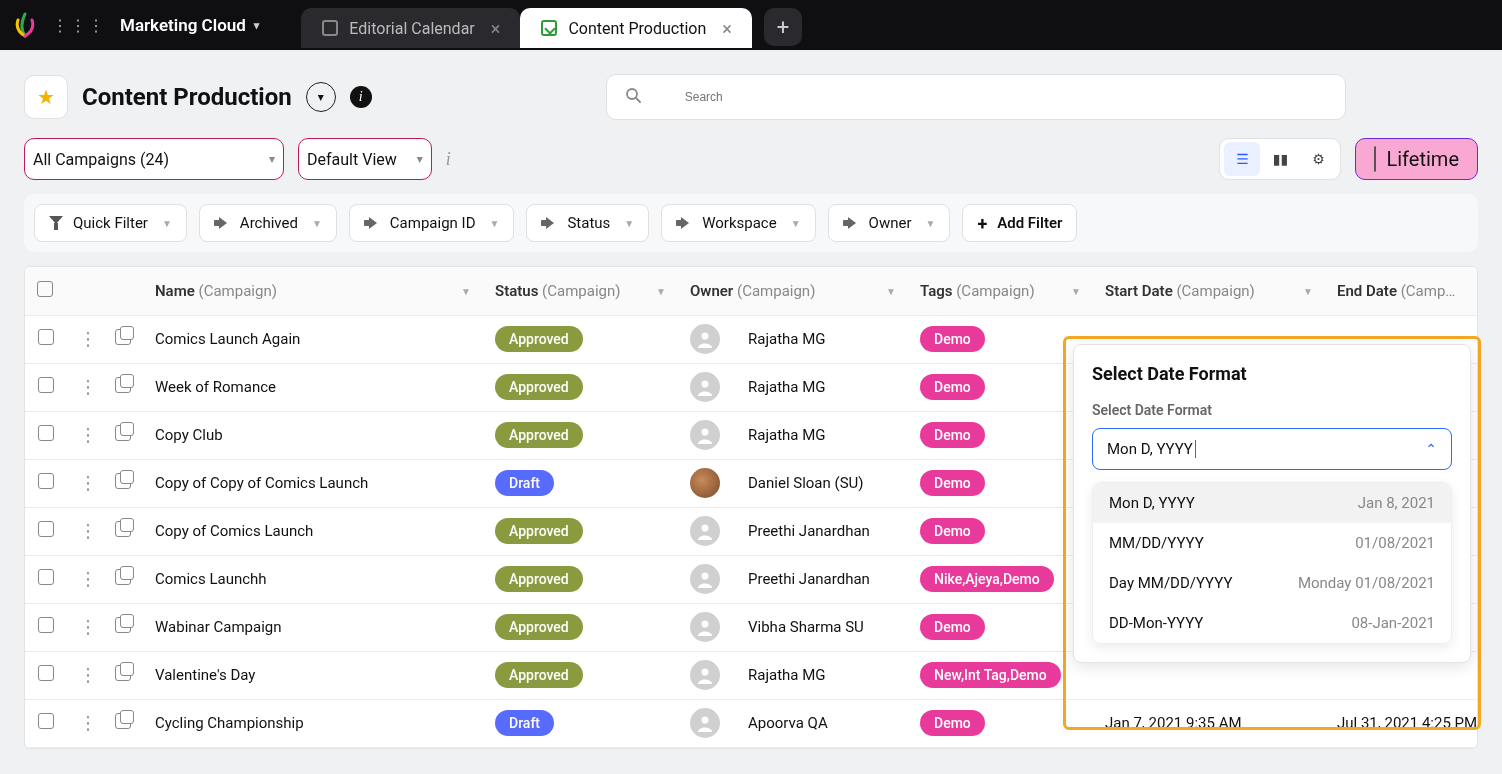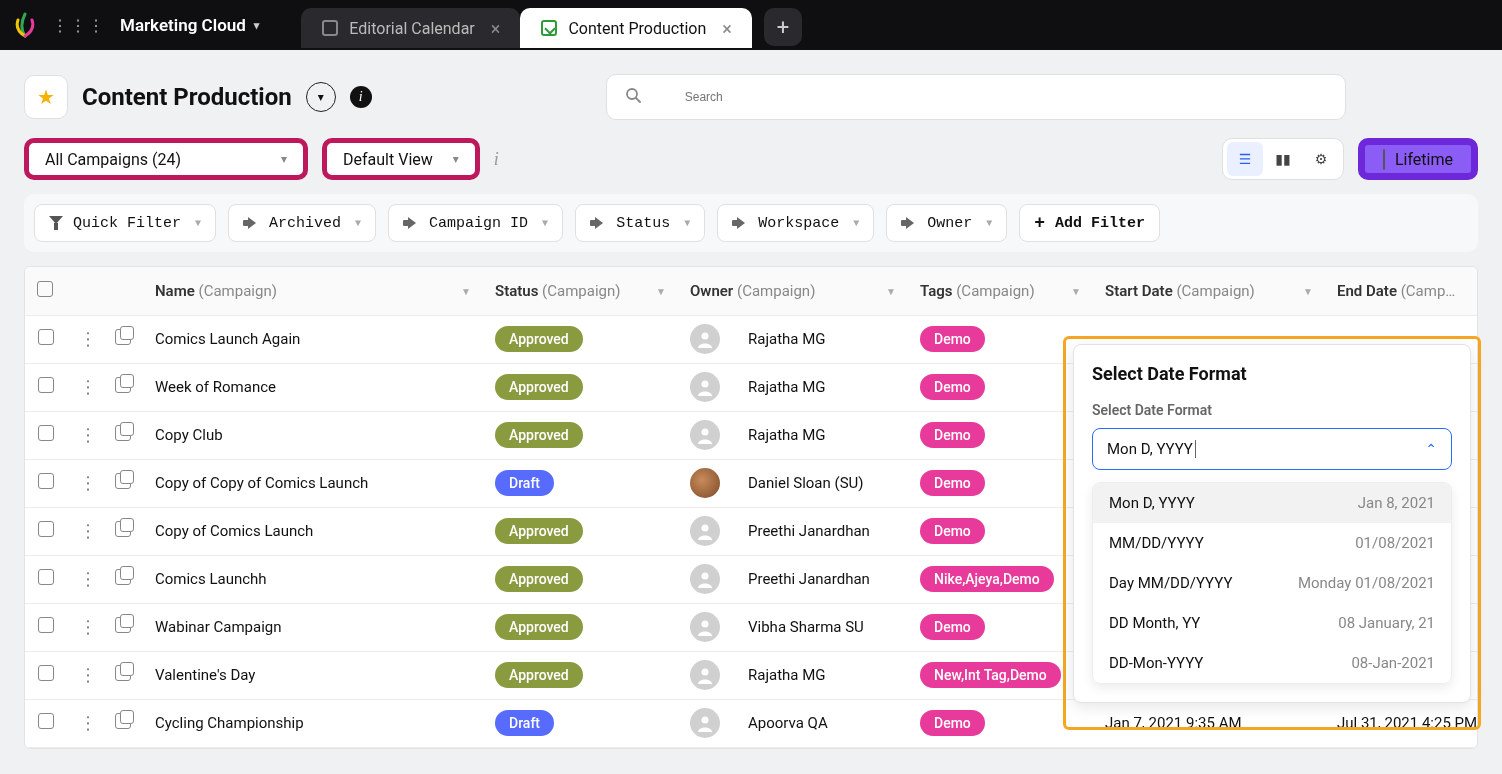--- a/index.html
+++ b/index.html
@@ -28,32 +28,32 @@
 .star-btn { width: 44px; height: 44px; background: #fff; border: 1px solid #e0e0e0; border-radius: 10px; display: flex; align-items: center; justify-content: center; color: #f5b301; font-size: 20px; }
 .page-title { font-size: 24px; font-weight: 700; }
 .chev-btn { width: 30px; height: 30px; border: 1.5px solid #222; border-radius: 50%; display: flex; align-items: center; justify-content: center; font-size: 12px; }
 .info-btn { width: 22px; height: 22px; background: #111; color: #fff; border-radius: 50%; display: flex; align-items: center; justify-content: center; font-style: italic; font-family: serif; font-size: 14px; }
 .search-box { flex: 0 0 740px; height: 46px; background: #fff; border: 1px solid #e0e0e0; border-radius: 10px; display: flex; align-items: center; padding: 0 18px; gap: 12px; margin-left: 220px; }
 .search-box input { border: none; outline: none; font-size: 12px; width: 100%; color: #777; background: transparent; margin-left: 32px; }
 .search-icon { color: #888; font-size: 16px; }
 
 
 .toolbar { padding: 8px 24px 14px 24px; display: flex; align-items: center; gap: 14px; }
-.select-btn { background: #fff; border: 5px solid #be185d; border-radius: 10px; padding: 0 16px; height: 42px; display: flex; align-items: center; gap: 10px; font-size: 16px; cursor: pointer; }
+.select-btn { background: #fff; border: 1px solid #be185d; border-radius: 10px; padding: 0 8px; height: 42px; display: flex; align-items: center; gap: 10px; font-size: 16px; cursor: pointer; }
 .select-btn .sel-chev { color: #888; font-size: 12px; margin-left: 90px; }
 .select-btn.small .sel-chev { margin-left: 10px; }
 .info-i { font-style: italic; color: #999; font-family: serif; font-size: 18px; }
 .spacer { flex: 1; }
 .view-toggle { background: #fff; border: 1px solid #e0e0e0; border-radius: 10px; height: 42px; display: flex; align-items: center; padding: 4px; gap: 2px; }
 .vt-btn { width: 36px; height: 34px; display: flex; align-items: center; justify-content: center; border-radius: 6px; color: #444; }
 .vt-btn.active { background: #eaf0ff; color: #2b5cff; }
-.lifetime-btn { background: #8b5cf6; border: 7px solid #6d28d9; border-radius: 10px; height: 42px; padding: 0 18px; display: flex; align-items: center; gap: 10px; font-size: 16px; }
-
-
-.filterbar { margin: 0 24px; background: #f7f8fa; border-radius: 10px; padding: 10px; display: flex; gap: 12px; align-items: center; font-family: Liberation Mono, monospace; }
+.lifetime-btn { background: #f9a8d4; border: 1px solid #6d28d9; border-radius: 10px; height: 42px; padding: 0 18px; display: flex; align-items: center; gap: 10px; font-size: 20px; }
+
+
+.filterbar { margin: 0 24px; background: #f7f8fa; border-radius: 10px; padding: 10px; display: flex; gap: 12px; align-items: center; }
 .filter-chip { background: #fff; border: 1px solid #e0e0e0; border-radius: 8px; height: 38px; padding: 0 14px; display: flex; align-items: center; gap: 10px; font-size: 15px; cursor: pointer; }
 .filter-chip .tri { color: #aaa; font-size: 10px; margin-left: 4px; }
 .fc-icon { color: #666; font-size: 14px; display:inline-flex; }
 .add-filter { background: #fff; border: 1px solid #e0e0e0; border-radius: 8px; }
 
 
 .table-wrap { margin: 14px 24px 0 24px; background: #fff; border: 1px solid #e3e3e3; border-radius: 6px; overflow: hidden; }
 table { width: 100%; border-collapse: collapse; table-layout: fixed; }
 th, td { border-bottom: 1px solid #ececec; text-align: left; font-size: 15px; vertical-align: middle; }
 thead th { background: #fafafa; height: 48px; font-weight: 600; color: #333; position: relative; padding: 0 12px; }
@@ -472,22 +472,18 @@
         </div>
         <div class="pop-opt">
           <span>MM/DD/YYYY</span>
           <span class="ex">01/08/2021</span>
         </div>
         <div class="pop-opt">
           <span>Day MM/DD/YYYY</span>
           <span class="ex">Monday 01/08/2021</span>
         </div>
         <div class="pop-opt">
-          <span>DD Month, YY</span>
-          <span class="ex">08 January, 21</span>
-        </div>
-        <div class="pop-opt">
           <span>DD-Mon-YYYY</span>
           <span class="ex">08-Jan-2021</span>
         </div>
       </div>
   </div>
 </div>
 
 </body></html>

